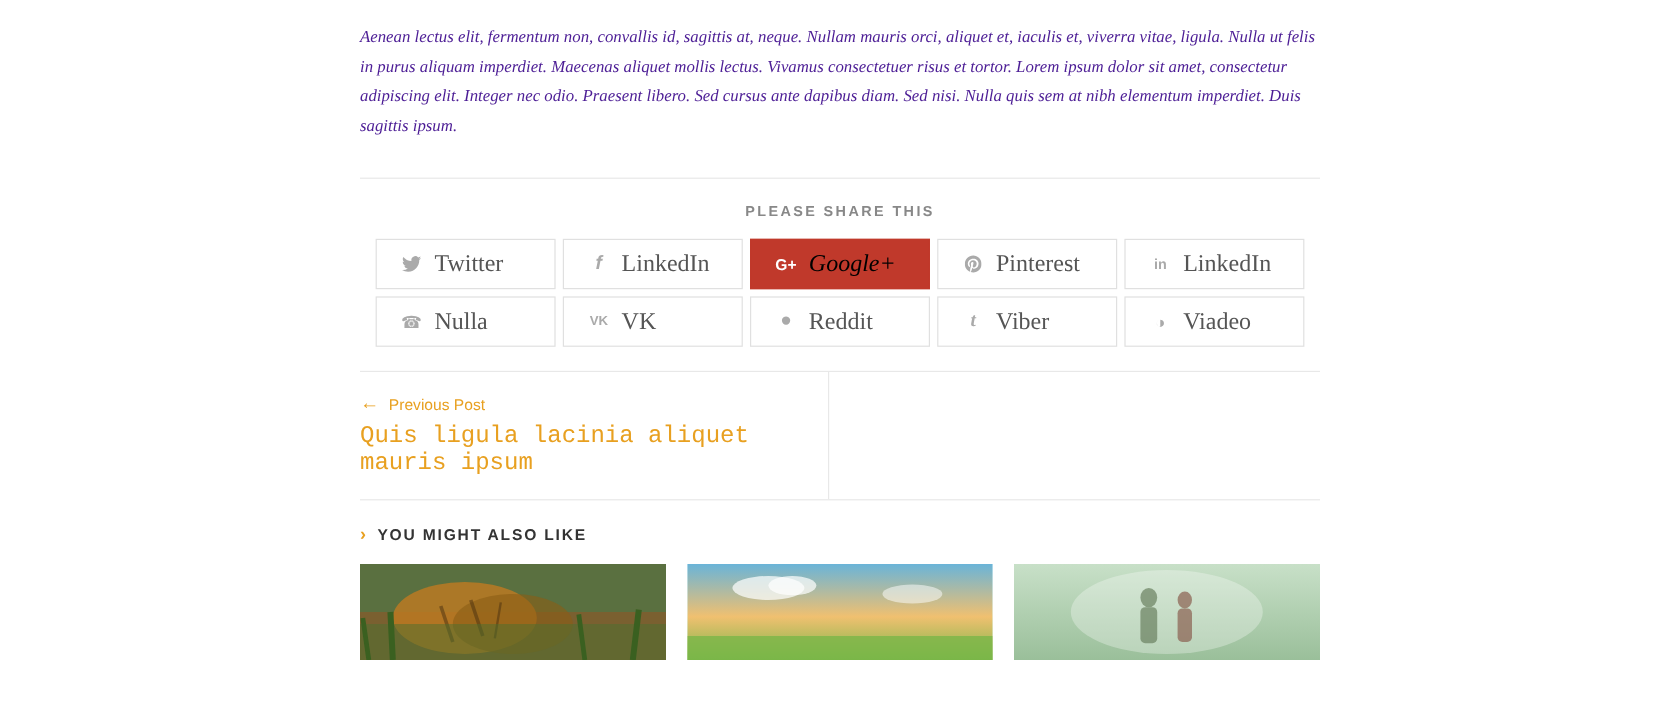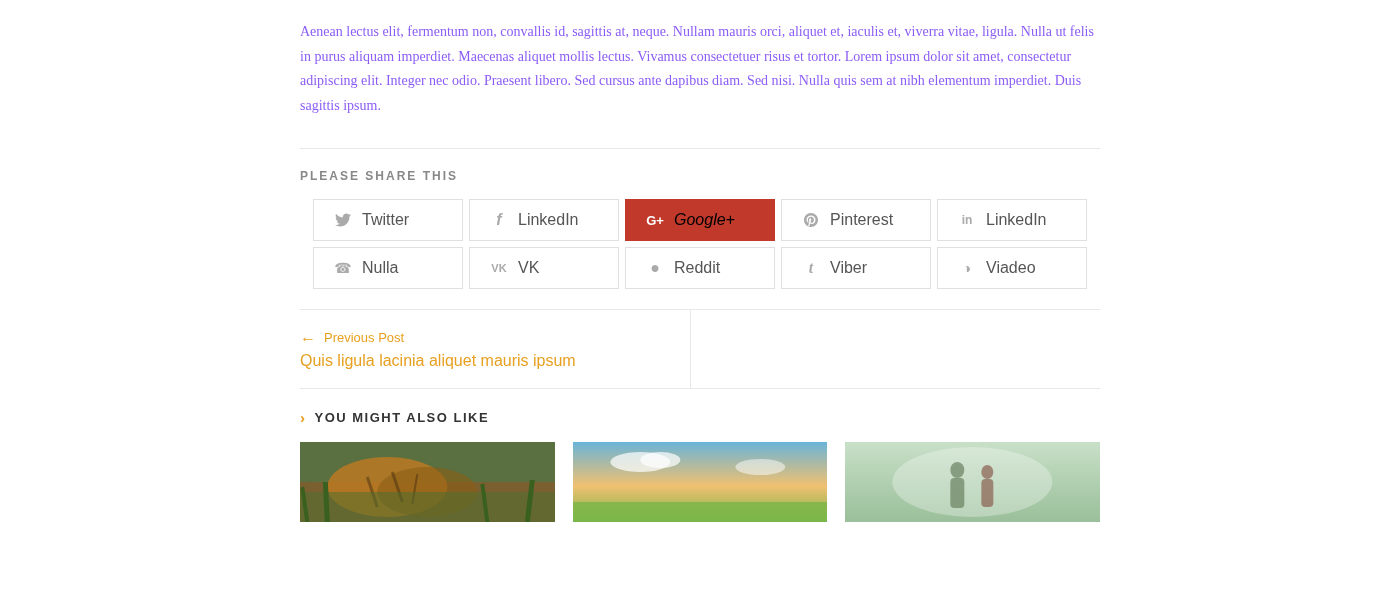--- a/index.html
+++ b/index.html
@@ -10,29 +10,31 @@
       font-size: 15px;
     }
     .page-wrapper {
       max-width: 860px;
       margin: 0 auto;
       padding: 20px 30px 0 30px;
     }
     .article-text {
       font-size: 14px;
       line-height: 1.75;
-      color: #8b5cf6;
+      color: #4c1d95;
       margin-bottom: 30px;
+      font-style: italic;
     }
     .divider {
       border: none;
       border-top: 1px solid #e8e8e8;
       margin: 20px 0;
     }
     .share-section {
+      text-align: center;
     }
     .share-title {
       font-size: 12px;
       letter-spacing: 2px;
       color: #888;
       font-family: 'Arial', sans-serif;
       font-weight: 600;
       margin-bottom: 16px;
     }
     .share-row {
@@ -70,21 +72,22 @@
       justify-content: center;
       font-size: 14px;
       color: #aaa;
       flex-shrink: 0;
     }
     .share-btn.google-plus .share-icon {
       color: #fff;
       font-weight: bold;
     }
     .btn-label {
-      font-size: 16px;
+      font-size: 20px;
+      font-family: Liberation Serif, serif;
     }
     .share-btn.google-plus .btn-label {
       color: #000000;
       font-style: italic;
     }
     .post-nav {
       display: flex;
       border-top: 1px solid #e8e8e8;
       border-bottom: 1px solid #e8e8e8;
       margin: 20px 0;
@@ -103,23 +106,23 @@
       gap: 8px;
       font-size: 13px;
       color: #e8a020;
       font-family: 'Arial', sans-serif;
       margin-bottom: 6px;
     }
     .nav-arrow {
       font-size: 16px;
     }
     .post-nav-title {
-      font-size: 16px;
+      font-size: 20px;
       color: #555;
-      font-family: Liberation Sans, sans-serif;
+      font-family: Liberation Mono, monospace;
     }
     .post-nav-title span {
       color: #e8a020;
     }
     .you-might-like {
       margin-top: 10px;
     }
     .section-title {
       display: flex;
       align-items: center;

